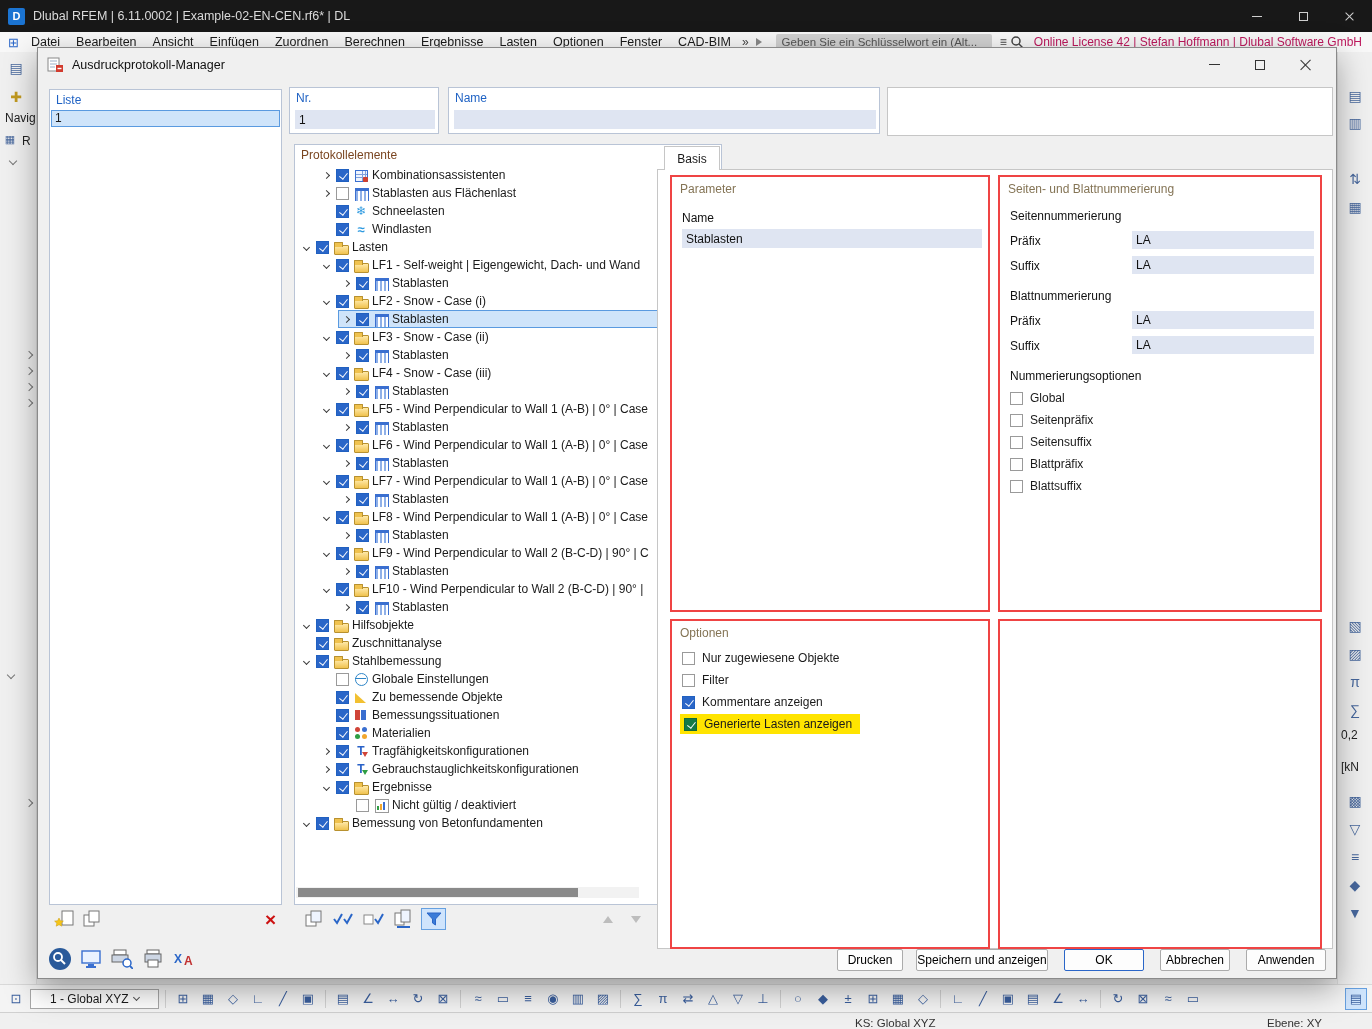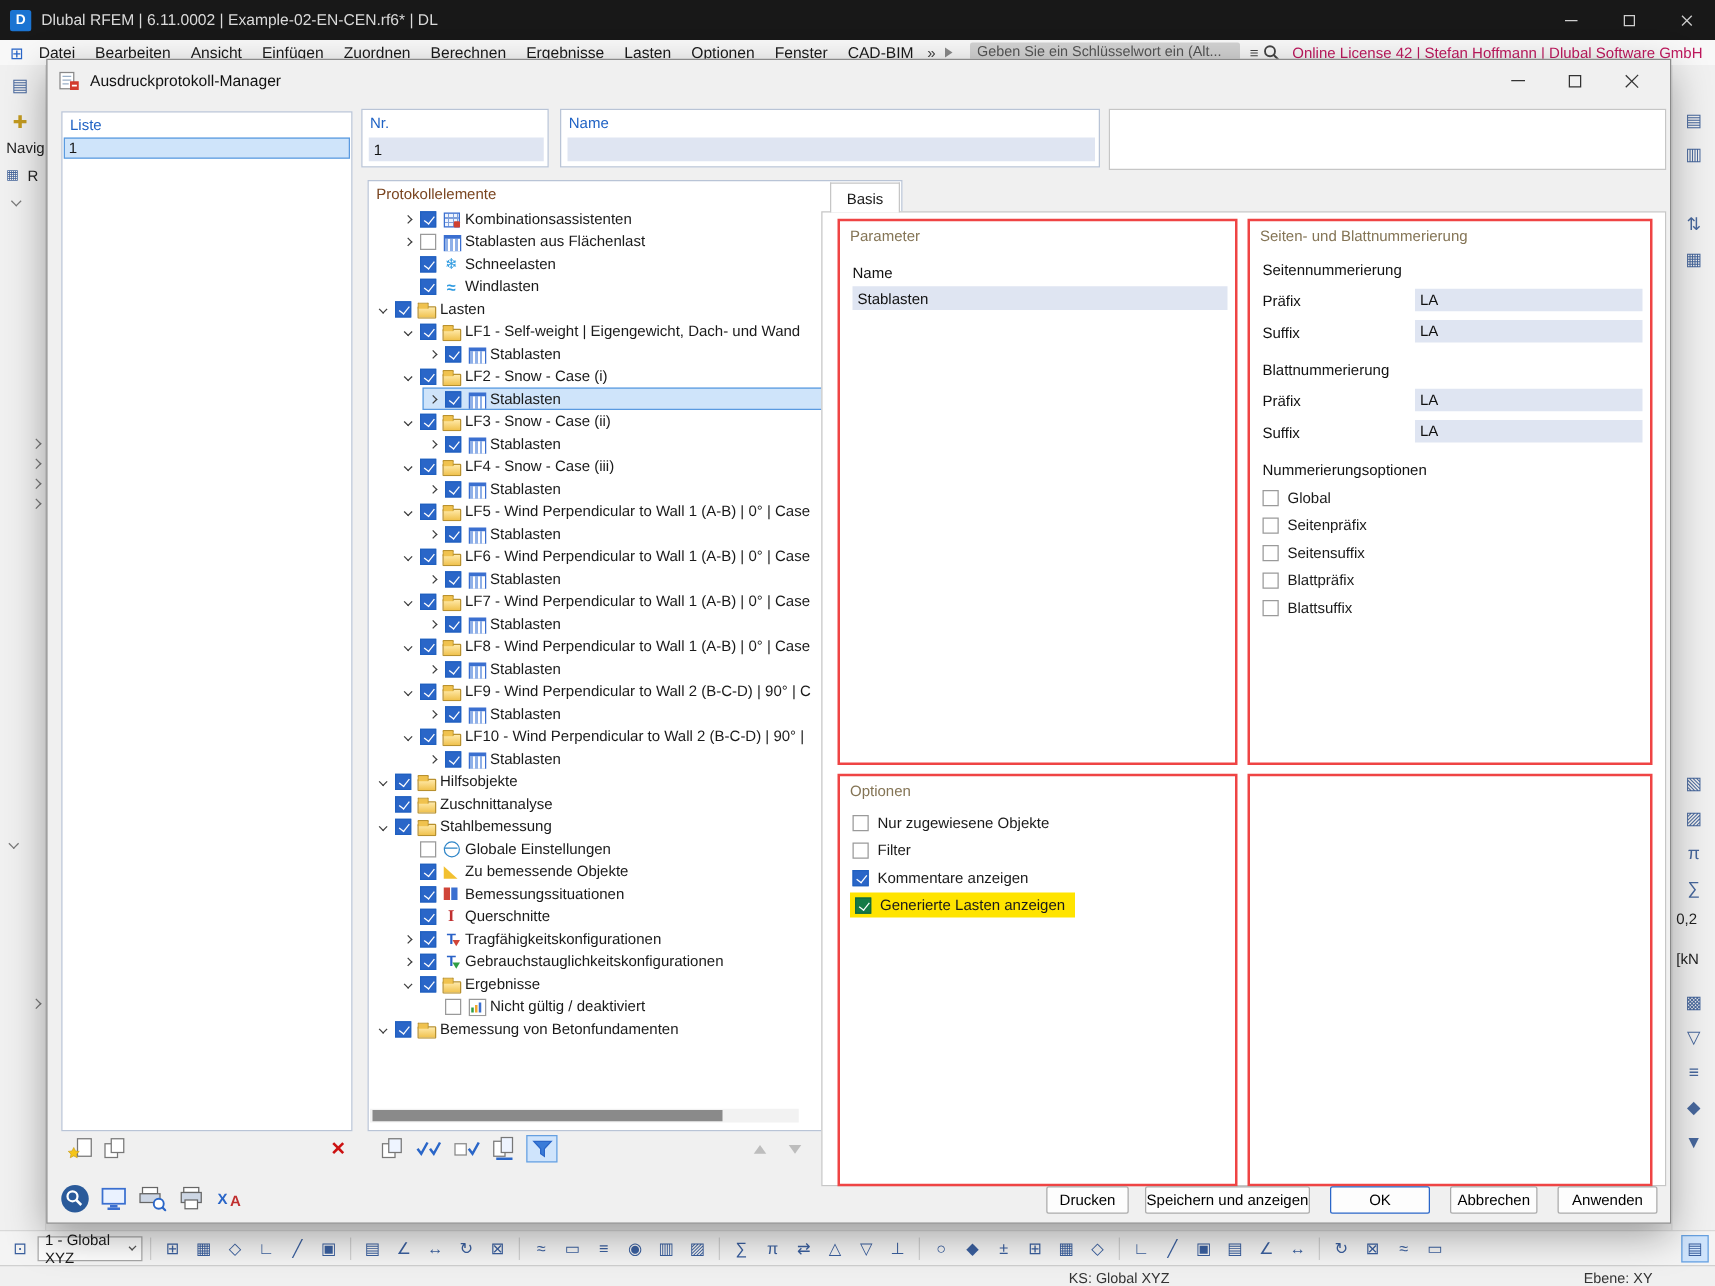--- a/index.html
+++ b/index.html
@@ -36,21 +36,21 @@
 .strip-icon{position:absolute;width:22px;height:22px;display:flex;align-items:center;justify-content:center;color:#47679c;font-size:14px}
 .frag{position:absolute;font-size:12px;color:#222;white-space:nowrap}
 .chev{position:absolute;width:6px;height:6px;border-right:1.3px solid #787878;border-bottom:1.3px solid #787878}
 .chev.r{transform:rotate(-45deg)}.chev.d{transform:rotate(45deg)}
 
 
 #bottom-toolbar{position:absolute;left:0;right:0;top:984px;height:28px;background:#f4f4f4;border-top:1px solid #d9d9d9;display:flex;align-items:center;gap:3px;padding:0 5px}
 .tb-icon{width:22px;height:22px;display:flex;align-items:center;justify-content:center;font-size:13px;color:#3a5f9e;flex:none}
 .tb-icon.active{background:#cfe4fc;border:1px solid #66a0e0}
 .tb-sep{width:1px;height:18px;background:#d2d2d2;margin:0 3px;flex:none}
-#view-combo{width:84px;height:20px;background:#fff;border:1px solid #a8a8a8;display:flex;align-items:center;padding:0 5px;font-size:12px;gap:4px;flex:none}
+#view-combo{width:129px;height:20px;background:#fff;border:1px solid #a8a8a8;display:flex;align-items:center;padding:0 19px;font-size:12px;gap:4px;flex:none}
 #view-combo .chevron{margin-left:auto;width:5px;height:5px;border-right:1.3px solid #555;border-bottom:1.3px solid #555;transform:rotate(45deg);margin-top:-3px}
 #statusbar{position:absolute;left:0;right:0;top:1012px;height:17px;background:#f0f0f0;border-top:1px solid #d0d0d0;font-size:11.5px;color:#333}
 #statusbar span{position:absolute;top:4px;white-space:nowrap}
 
 
 #dialog{position:absolute;left:37px;top:47px;width:1300px;height:932px;background:#f0f0f0;border:1px solid #8a8a8a;box-shadow:0 10px 30px rgba(0,0,0,.35)}
 #dlg-titlebar{position:absolute;left:0;top:0;right:0;height:33px;display:flex;align-items:center;padding-left:9px;font-size:12.5px;color:#111}
 #dlg-titlebar .title{margin-left:8px}
 .dlg-controls{margin-left:auto;display:flex;align-items:center;height:100%;padding-right:22px;gap:30px}
 .dwc{width:16px;height:16px;display:flex;align-items:center;justify-content:center;position:relative}
@@ -641,22 +641,22 @@
             <span class="cb checked"></span>
             <span class="ti i-design-situations"></span>
             <span class="tree-label">Bemessungssituationen</span>
           </span>
         </div>
         <div class="tree-row">
           <span style="width: 22px; flex: 0 0 auto;"></span>
           <span class="tree-content">
             <span class="arr "></span>
             <span class="cb checked"></span>
-            <span class="ti i-cross-sections"></span>
-            <span class="tree-label">Querschnitte</span>
+            <span class="ti i-materials"></span>
+            <span class="tree-label">Materialien</span>
           </span>
         </div>
         <div class="tree-row">
           <span style="width: 22px; flex: 0 0 auto;"></span>
           <span class="tree-content">
             <span class="arr right">
               <i></i>
             </span>
             <span class="cb checked"></span>
             <span class="ti i-uls-config"></span>

